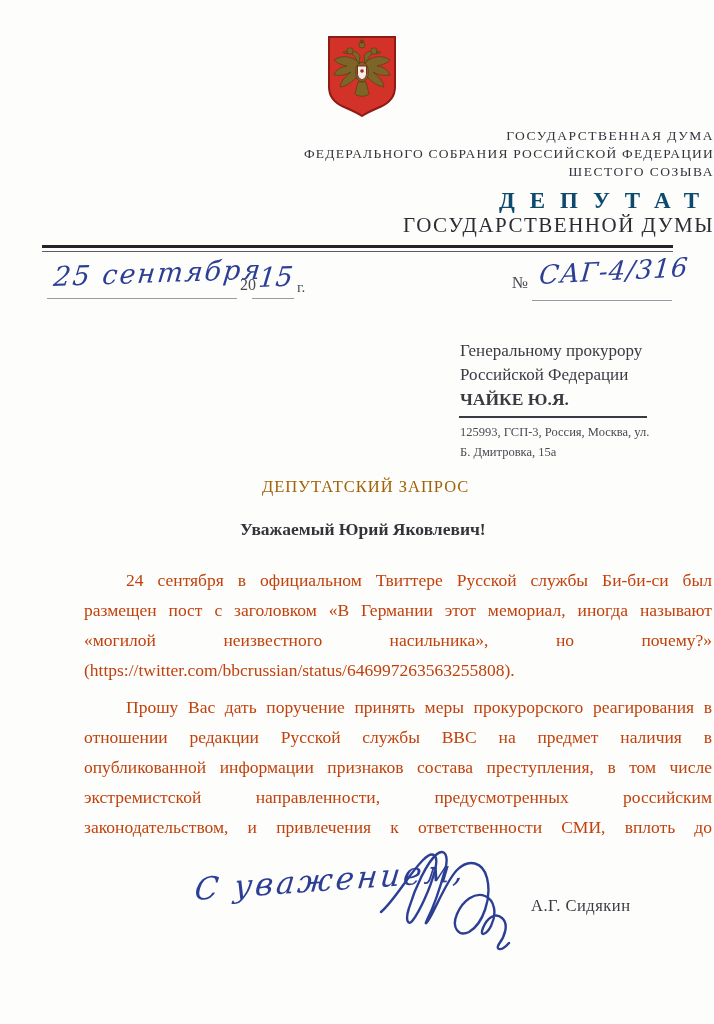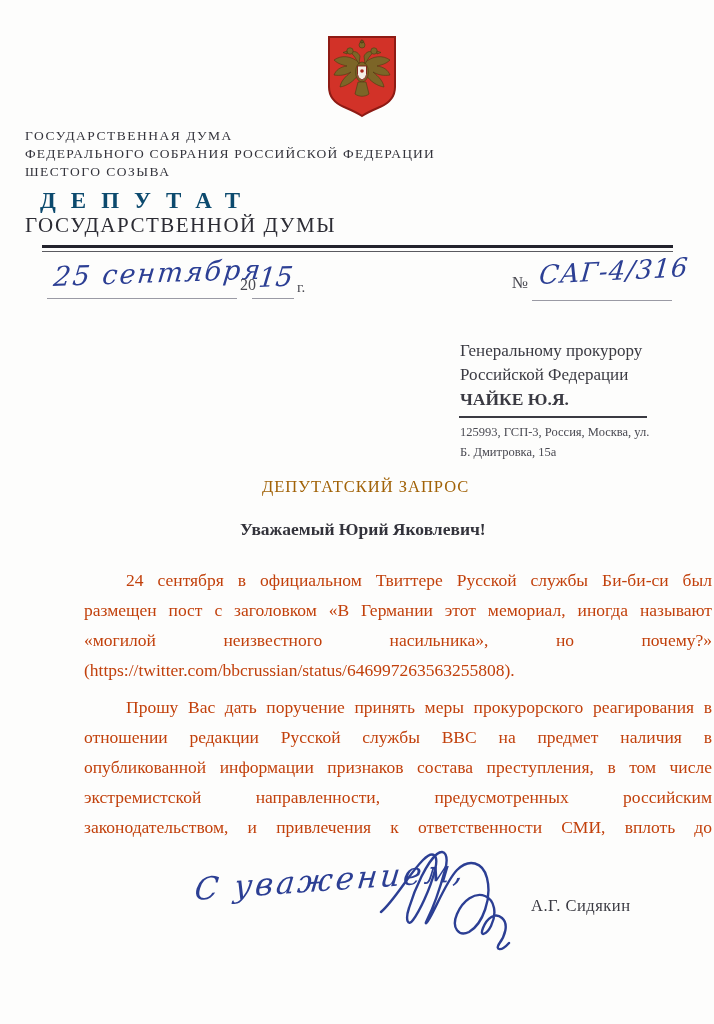--- a/index.html
+++ b/index.html
@@ -3,21 +3,21 @@
 <meta charset="utf-8">
 <style>
   html,body{margin:0;padding:0;background:#e9e9e9;}
   .page{
     position:relative;width:714px;height:1024px;margin:0 auto;
     background:#fdfdfc;overflow:hidden;
     font-family:"Liberation Serif",serif;color:#3f3f46;
   }
   
   .emblem{position:absolute;left:325px;top:34px;width:74px;height:84px;}
-  .lh-line{position:absolute;left:4px;right:0;text-align:left;color:#34343c;margin-left:21px;}
+  .lh-line{position:absolute;left:4px;right:0;text-align:right;color:#34343c;margin-left:21px;}
   .lh1{top:128px;font-size:13.5px;letter-spacing:1.5px;}
   .lh2{top:146px;font-size:13.5px;letter-spacing:1.2px;}
   .lh3{top:164px;font-size:13.5px;letter-spacing:1.5px;}
   .title1{top:188px;font-size:23px;font-weight:bold;letter-spacing:15px;text-indent:15px;color:#0c4a6e;}
   .title2{top:213px;font-size:21px;letter-spacing:1.5px;color:#2c2c34;}
   .rule-thick{position:absolute;left:42px;top:245px;width:631px;height:3px;background:#23232d;}
   .rule-thin{position:absolute;left:42px;top:251px;width:631px;height:1px;background:#5a5a60;}
   
   .hw{
     position:absolute;font-family:"DejaVu Serif",serif;font-style:italic;

